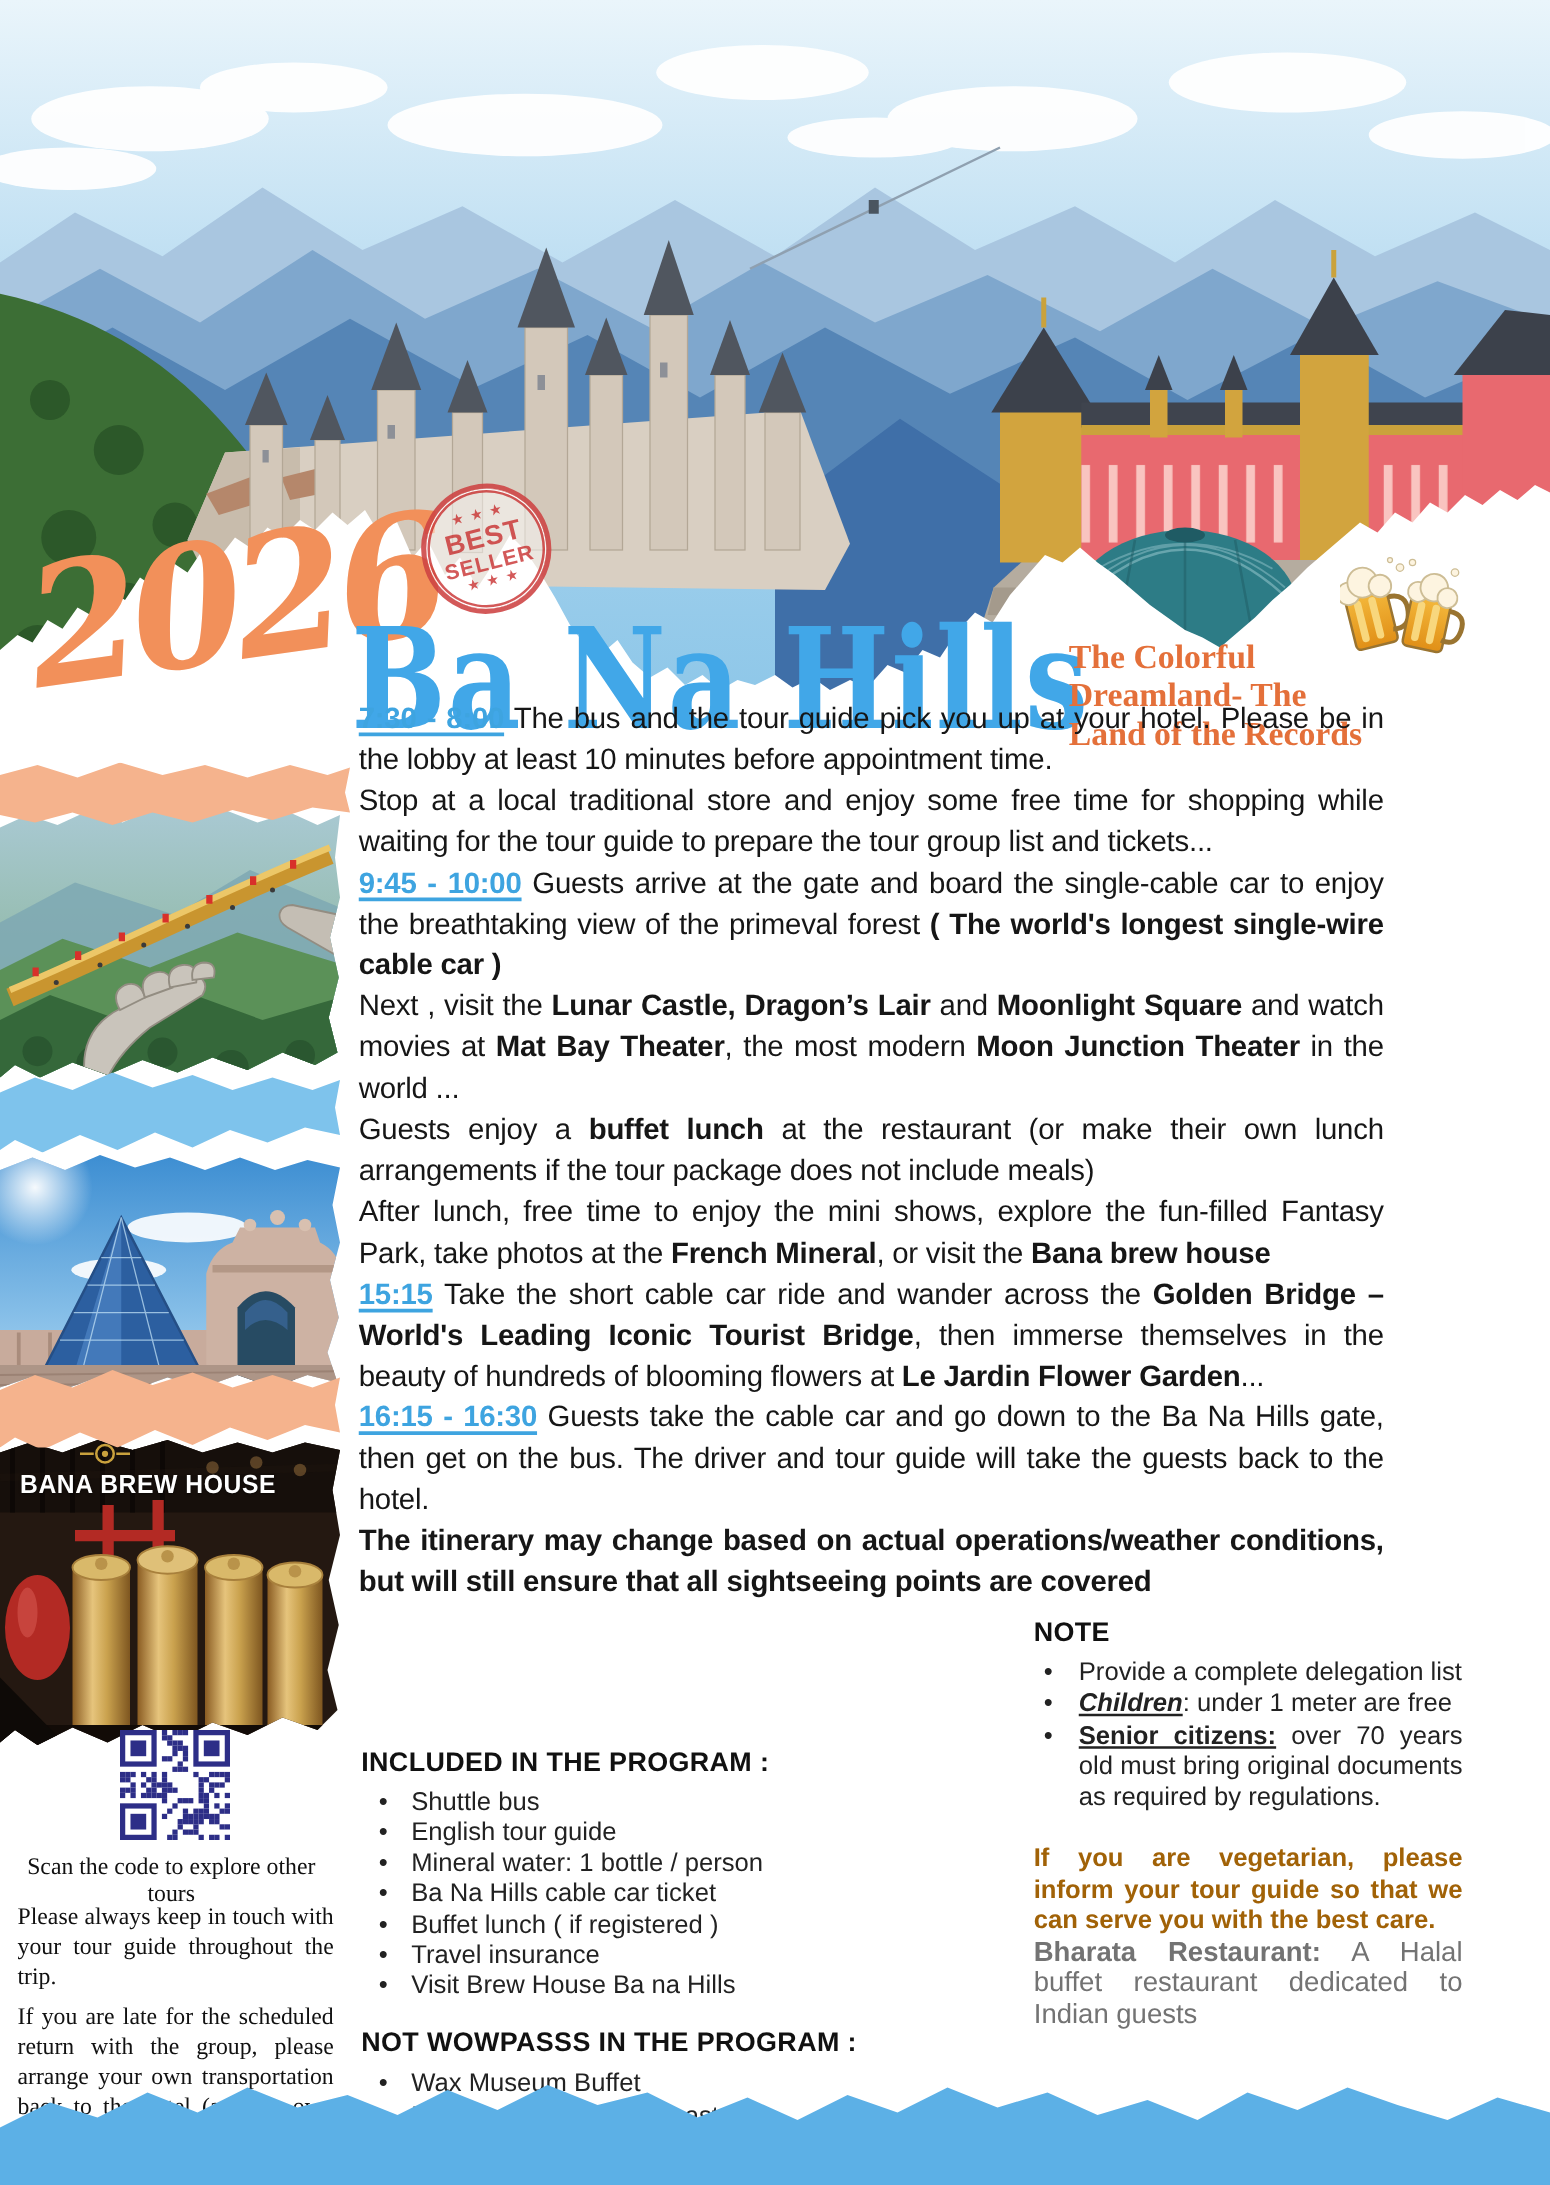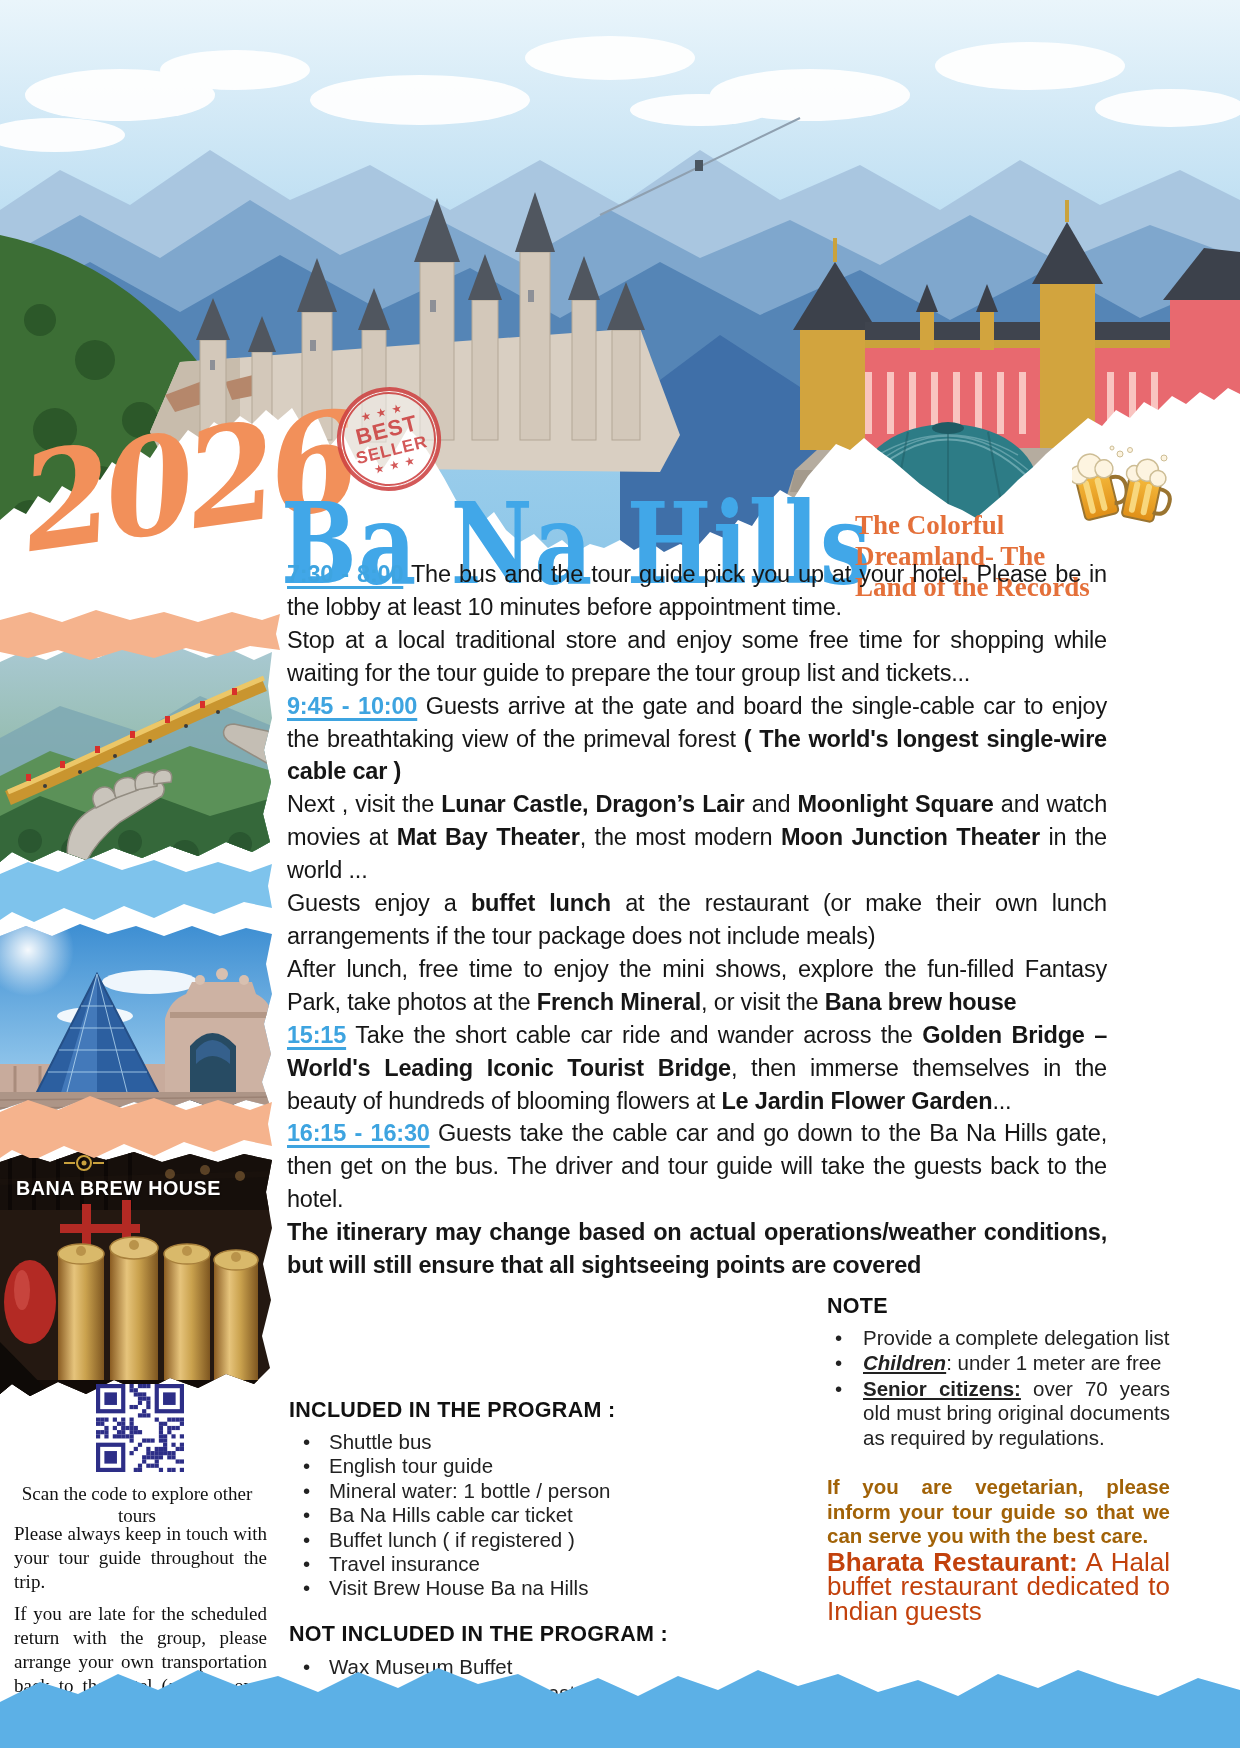--- a/index.html
+++ b/index.html
@@ -50,21 +50,21 @@
   .program .block2 li{line-height:26px;}
   .program li::before,.notecol li::before{content:"•";position:absolute;left:14px;top:0;}
   .mt0{margin-top:0;}
 
   
   .notecol{position:absolute;left:827px;top:1294px;width:343px;color:#111;}
   .notecol li{position:relative;padding-left:36px;font-size:20.5px;line-height:24.4px;
         color:#222;text-align:justify;margin-bottom:1px;}
   .notecol li::before{left:8px;}
   .veg{margin-top:25px;font-size:20.5px;line-height:24.6px;text-align:justify;color:#a16207;}
-  .bharata{margin-top:1px;font-size:26px;line-height:24.6px;text-align:justify;color:#c2410c;}
+  .bharata{margin-top:1px;font-size:22px;line-height:24.6px;text-align:justify;color:#737373;}
 
   
   .photo{position:absolute;left:0;}
   .ph1{top:646px;width:272px;height:226px;clip-path:polygon(0px 16px,22px 6px,46px 14px,72px 2px,98px 12px,124px 0px,152px 10px,180px 2px,206px 12px,232px 4px,254px 14px,272px 6px,268px 40px,272px 72px,264px 104px,271px 136px,263px 168px,270px 196px,252px 206px,226px 196px,198px 210px,170px 200px,142px 212px,114px 202px,86px 214px,58px 204px,32px 216px,12px 206px,0px 216px);}
   .ph2{top:924px;width:272px;height:188px;clip-path:polygon(0px 12px,26px 2px,52px 12px,80px 0px,108px 10px,136px 2px,164px 12px,192px 2px,220px 12px,246px 4px,272px 10px,266px 40px,272px 70px,264px 100px,271px 130px,262px 158px,270px 182px,246px 176px,218px 186px,190px 176px,162px 186px,134px 178px,106px 188px,78px 178px,50px 188px,24px 178px,0px 186px);}
   .ph3{top:1152px;width:272px;height:245px;clip-path:polygon(0px 10px,24px 2px,50px 10px,78px 0px,106px 8px,134px 0px,162px 10px,190px 2px,218px 10px,244px 2px,272px 8px,266px 40px,272px 76px,263px 112px,271px 148px,262px 184px,270px 216px,254px 232px,226px 222px,198px 236px,170px 226px,142px 240px,114px 228px,86px 242px,58px 230px,30px 244px,12px 232px,0px 242px);}
   .brush{position:absolute;left:0;}
   .brush-o1{top:610px;width:280px;height:50px;background:var(--brush-peach);clip-path:polygon(0px 10px,30px 2px,62px 12px,96px 0px,130px 10px,164px 2px,198px 12px,232px 2px,262px 10px,280px 4px,276px 24px,280px 40px,250px 36px,218px 46px,186px 38px,154px 48px,122px 40px,90px 50px,58px 40px,28px 48px,0px 42px);}
   .brush-b1{top:856px;width:272px;height:70px;background:var(--brush-blue);clip-path:polygon(0px 18px,28px 6px,58px 16px,90px 2px,122px 14px,154px 4px,186px 16px,218px 6px,250px 16px,272px 8px,268px 30px,272px 52px,244px 46px,214px 58px,184px 48px,154px 62px,124px 50px,94px 64px,64px 52px,34px 66px,12px 56px,0px 64px);}
   .brush-o2{top:1094px;width:272px;height:64px;background:var(--brush-peach);clip-path:polygon(0px 18px,28px 6px,58px 16px,90px 2px,122px 14px,154px 4px,186px 16px,218px 6px,250px 16px,272px 8px,268px 30px,272px 52px,244px 46px,214px 58px,184px 48px,154px 62px,124px 50px,94px 64px,64px 52px,34px 66px,12px 56px,0px 64px);}
@@ -579,21 +579,21 @@
     <div class="prog-title">INCLUDED IN THE PROGRAM :</div>
     <ul>
         <li>Shuttle bus</li>
         <li>English tour guide</li>
         <li>Mineral water: 1 bottle / person</li>
         <li>Ba Na Hills cable car ticket</li>
         <li>Buffet lunch ( if registered )</li>
         <li>Travel insurance</li>
         <li>Visit Brew House Ba na Hills</li>
       </ul>
-    <div class="prog-title block2">NOT INCLUDED IN THE PROGRAM :</div>
+    <div class="prog-title block2">NOT WOWPASSS IN THE PROGRAM :</div>
     <ul class="block2 mt0" style="margin-top:7px;">
         <li>Wax Museum Buffet</li>
         <li>UFO Catcher, Alpine Coaster</li>
         <li>Other expenses</li>
         <li>Debay wine cellar ticket</li>
         <li>PROGRAM</li>
       </ul>
   </div>
 
   <div class="notecol">

